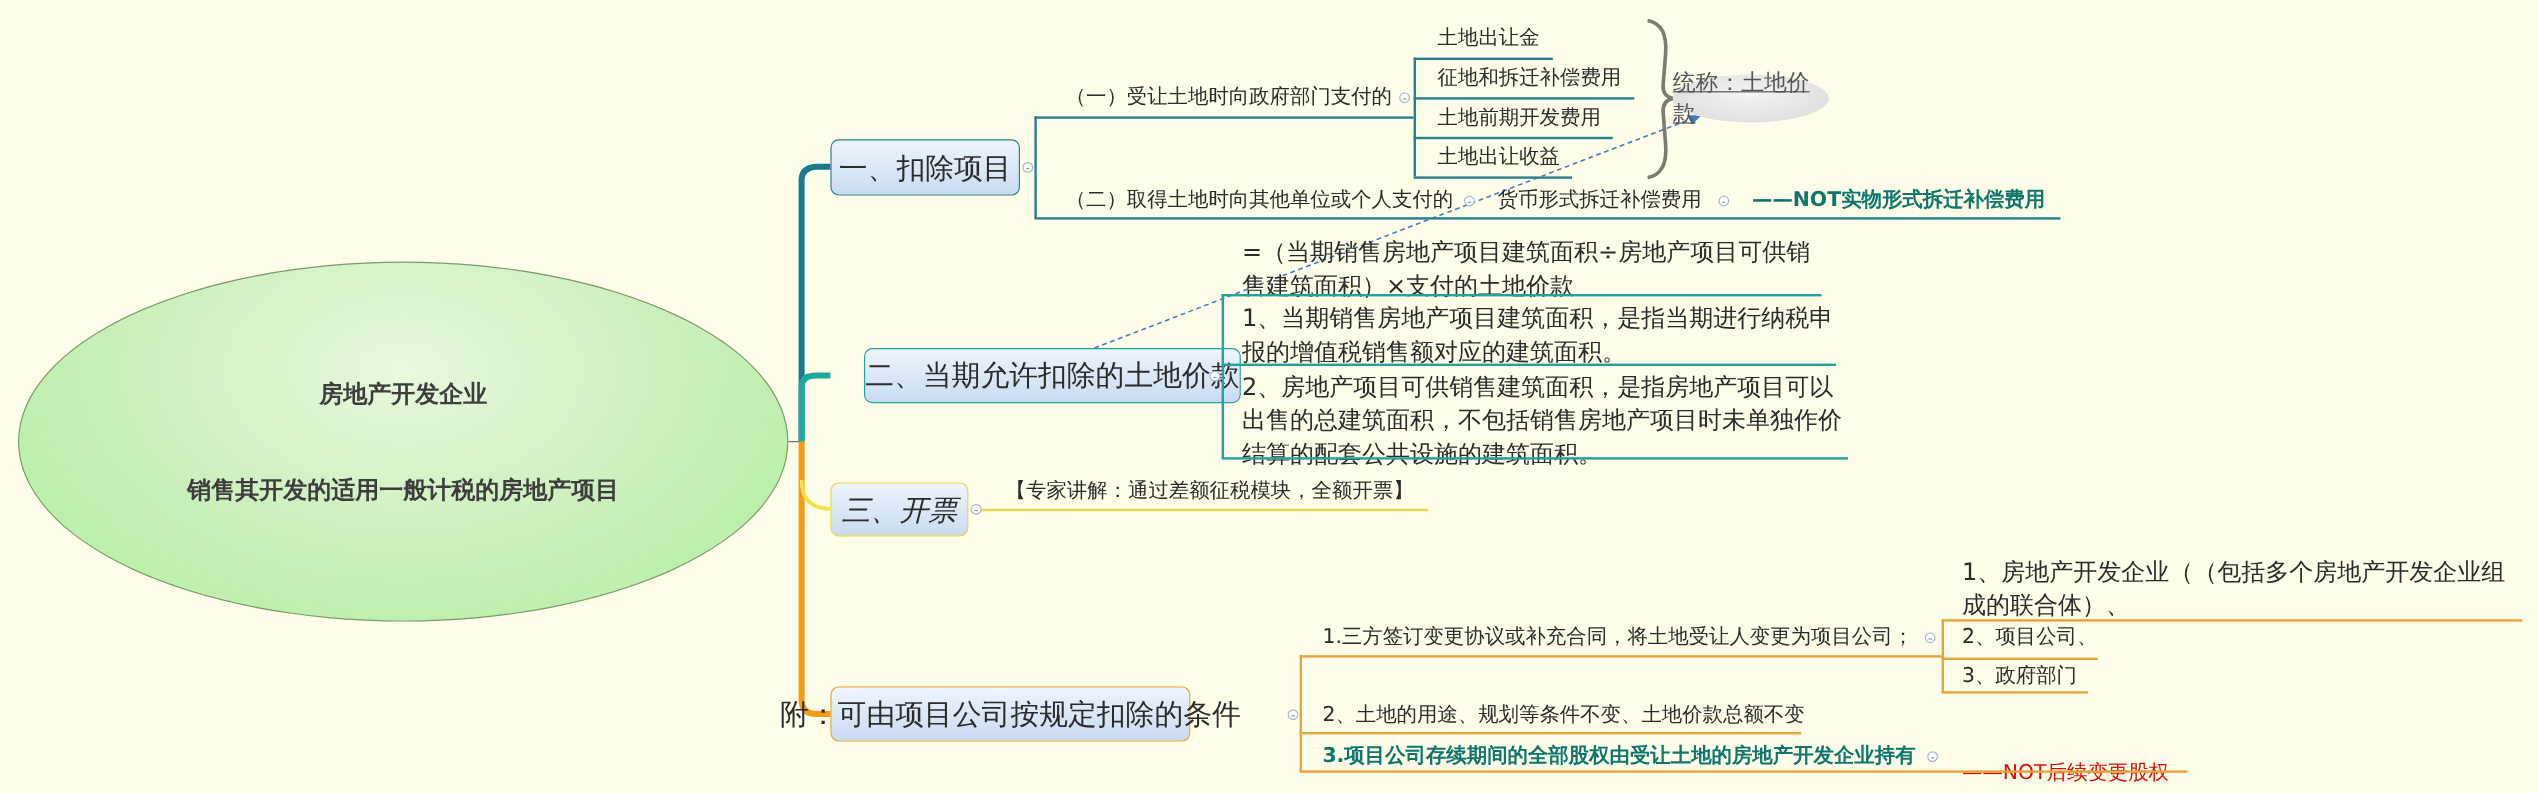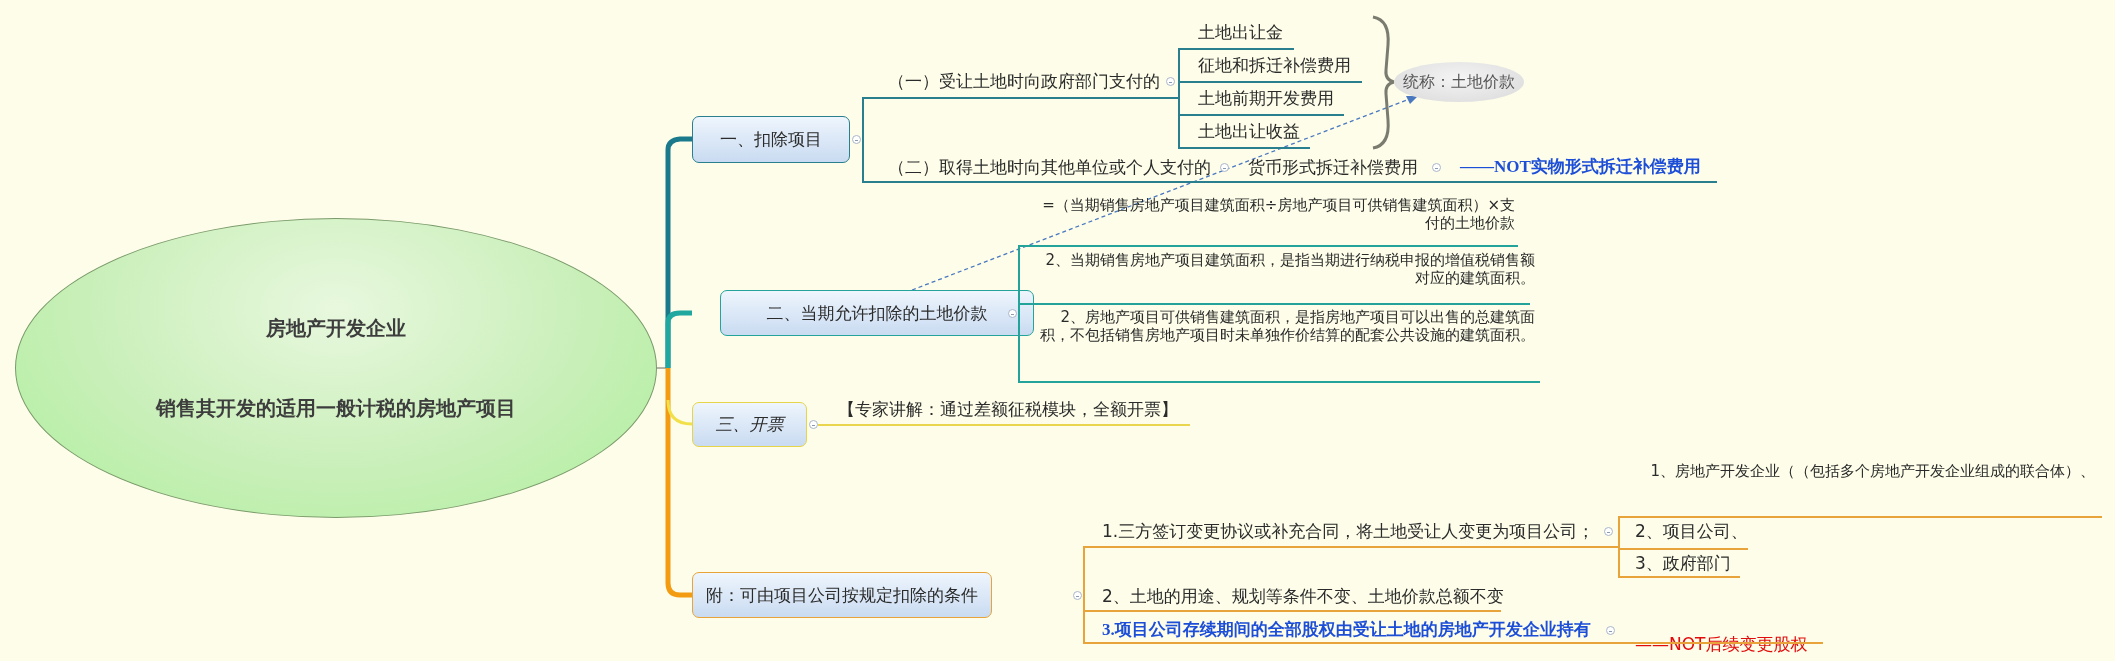--- a/index.html
+++ b/index.html
@@ -18,46 +18,46 @@
     box-sizing: border-box;
     display: flex; flex-direction: column; align-items: center; justify-content: center;
     text-align: center; color: #3d3d3d; font-weight: bold; font-size: 20px; line-height: 40px;
   }
   .root .l1 { margin-bottom: 40px; }
   .root .l2 { width: 500px; }
   .box {
     box-sizing: border-box; border-radius: 7px;
     background: linear-gradient(#eef5fd, #c9dbf1);
     display: flex; align-items: center; justify-content: center;
-    font-size: 17px; color: #2b2b2b; white-space: nowrap;
+    font-size: 24px; color: #2b2b2b; white-space: nowrap;
   }
   .b-teal { border: 1.5px solid #2a7f8e; }
   .b-teal2 { border: 1.5px solid #23a39a; }
   .b-yellow { border: 1.5px solid #e6d44a; font-style: italic; }
   .b-orange { border: 1.5px solid #e8a33a; }
   .t { font-size: 17px; color: #2b2b2b; white-space: nowrap; line-height: 22px; }
-  .tw { font-size: 15px; color: #2b2b2b; line-height: 18px; white-space: normal; text-align: right; }
-  .red { color: #1d4ed8; font-weight: bold; font-family: Liberation Serif, serif; }
+  .tw { font-size: 20px; color: #2b2b2b; line-height: 28px; white-space: normal; }
+  .red { color: #0f766e; font-weight: bold; }
   .redn { color: #e10b0b; margin-top: 14px; }
   .hl { height: 1.5px; }
   .vl { width: 1.5px; }
   .teal { background: #2a7f8e; }
   .teal2 { background: #23a39a; }
   .yel { background: #e9d64e; }
   .org { background: #e8a33a; }
   .collapse {
     width: 9px; height: 9px; border-radius: 50%; border: 1px solid #a9b7c9;
     background: #fff; box-sizing: border-box;
   }
   .collapse::after { content: ""; position: absolute; left: 2px; top: 3.5px; width: 3px; height: 1px; background: #8a9ab0; }
   .summary {
     left: 1394px; top: 62px; width: 130px; height: 40px; border-radius: 50%;
     background: radial-gradient(ellipse at 50% 40%, #f4f4f4, #d9d9d9);
     display: flex; align-items: center; justify-content: center;
-    font-size: 16px; color: #555;
+    font-size: 19px; color: #555; text-decoration: underline;
   }
 </style>
 </head>
 <body>
 
 <svg class="abs" style="left:0;top:0" width="2115" height="661">
 
   <line x1="657" y1="368" x2="668" y2="368" stroke="#666" stroke-width="1"></line>
 
   <path d="M668 368 L668 150 Q668 140 680 139 L692 139" stroke="#1a7a8c" stroke-width="5" fill="none"></path>
@@ -101,21 +101,21 @@
 <div class="abs collapse" style="left:1220px;top:163px;"></div>
 <div class="abs t" style="left:1248px;top:156px;">货币形式拆迁补偿费用</div>
 <div class="abs collapse" style="left:1432px;top:163px;"></div>
 <div class="abs t red" style="left:1460px;top:156px;">——NOT实物形式拆迁补偿费用</div>
 
 <div class="abs box b-teal2" style="left:720px;top:290px;width:314px;height:46px;">二、当期允许扣除的土地价款</div>
 <div class="abs collapse" style="left:1008px;top:309px;"></div>
 <div class="abs vl teal2" style="left:1018px;top:245px;height:137px;"></div>
 <div class="abs tw" style="left:1035px;top:196px;width:480px;">=（当期销售房地产项目建筑面积÷房地产项目可供销售建筑面积）×支付的土地价款</div>
 <div class="abs hl teal2" style="left:1018px;top:245px;width:500px;"></div>
-<div class="abs tw" style="left:1035px;top:251px;width:500px;">2、当期销售房地产项目建筑面积，是指当期进行纳税申报的增值税销售额对应的建筑面积。</div>
+<div class="abs tw" style="left:1035px;top:251px;width:500px;">1、当期销售房地产项目建筑面积，是指当期进行纳税申报的增值税销售额对应的建筑面积。</div>
 <div class="abs hl teal2" style="left:1018px;top:303px;width:512px;"></div>
 <div class="abs tw" style="left:1035px;top:308px;width:500px;">2、房地产项目可供销售建筑面积，是指房地产项目可以出售的总建筑面积，不包括销售房地产项目时未单独作价结算的配套公共设施的建筑面积。</div>
 <div class="abs hl teal2" style="left:1018px;top:381px;width:522px;"></div>
 
 <div class="abs box b-yellow" style="left:692px;top:402px;width:115px;height:45px;">三、开票</div>
 <div class="abs collapse" style="left:809px;top:420px;"></div>
 <div class="abs hl yel" style="left:818px;top:424px;width:372px;"></div>
 <div class="abs t" style="left:838px;top:398px;">【专家讲解：通过差额征税模块，全额开票】</div>
 
 <div class="abs box b-orange" style="left:692px;top:572px;width:300px;height:46px;">附：可由项目公司按规定扣除的条件</div>

